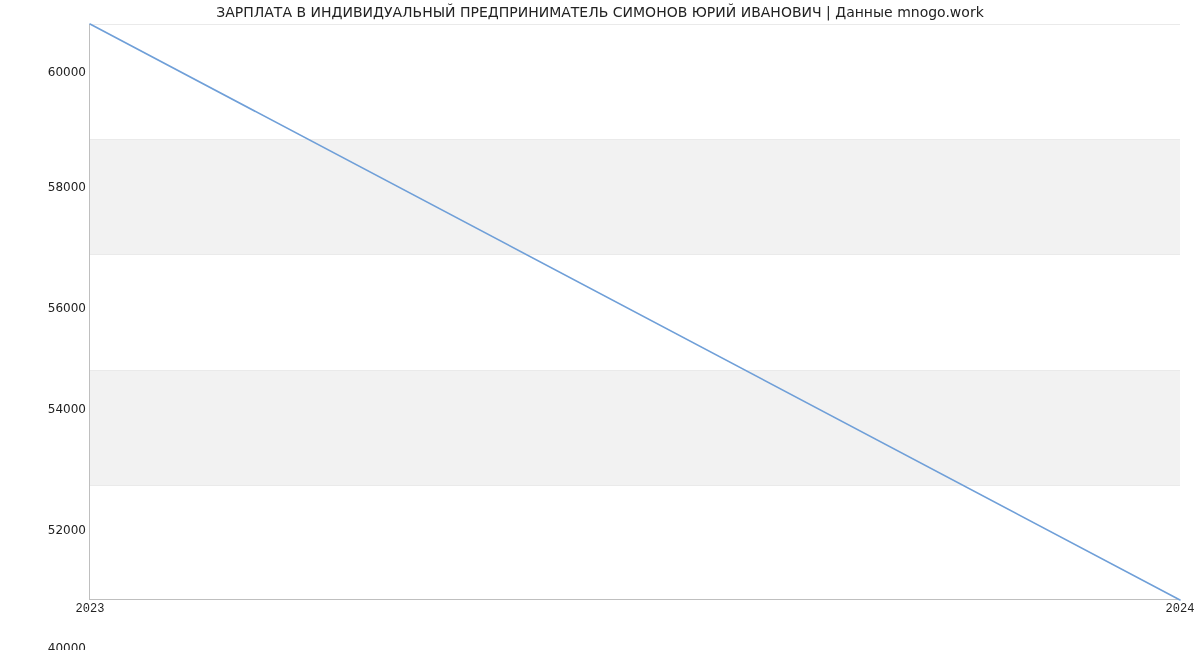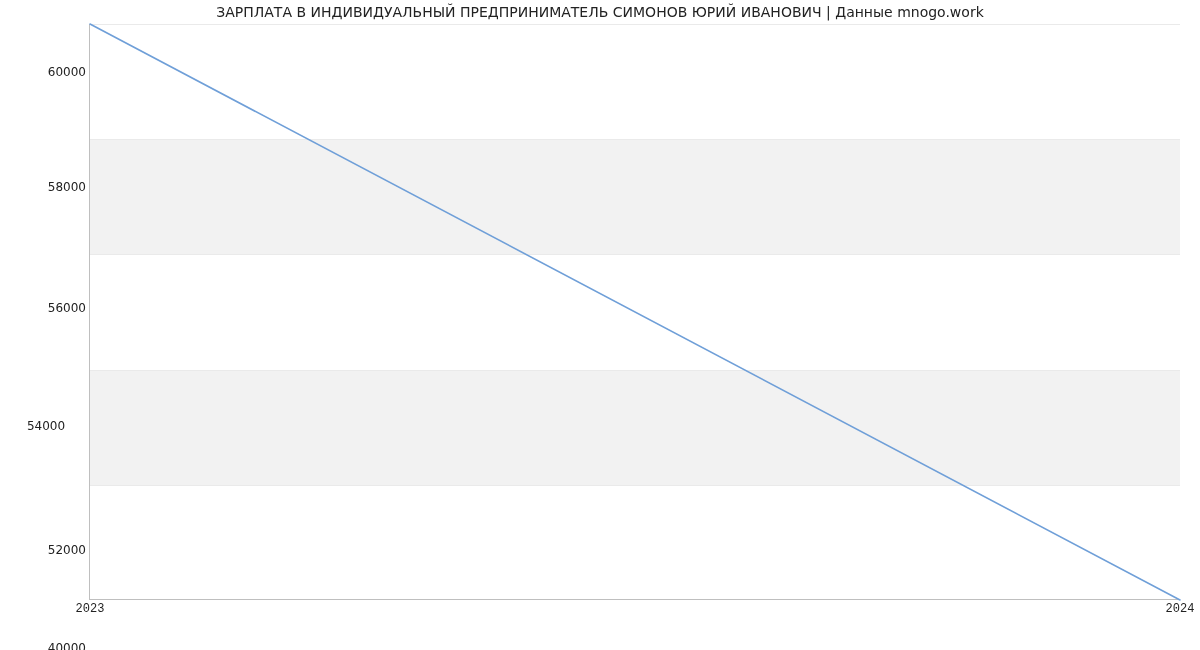--- a/index.html
+++ b/index.html
@@ -100,19 +100,19 @@
     <div class="axis-line" style="left:0;top:575px;width:1090px;height:1px;"></div>
 
     <svg class="dataline" viewBox="0 0 1090 576" preserveAspectRatio="none">
       <polyline id="series-line" fill="none" stroke-width="1.6" stroke-linecap="round" points="0.0,0.0 1090.0,576.0" stroke="#6f9fd8"></polyline>
     </svg>
   </div>
 
   <div class="y-tick" style="top:24px;">60000</div>
   <div class="y-tick" style="top:139.2px;text-align:right;">58000</div>
   <div class="y-tick" style="top:260px;">56000</div>
-  <div class="y-tick" style="top:378px;text-align:center;">54000</div>
-  <div class="y-tick" style="top:502px;">52000</div>
+  <div class="y-tick" style="top:361px;">54000</div>
+  <div class="y-tick" style="top:482px;">52000</div>
   <div class="y-tick" style="top:600px;">40000</div>
 
   <div class="x-tick" style="left:90px;">2023</div>
   <div class="x-tick" style="left:1180px;">2024</div>
 </div>
 
 </body></html>

